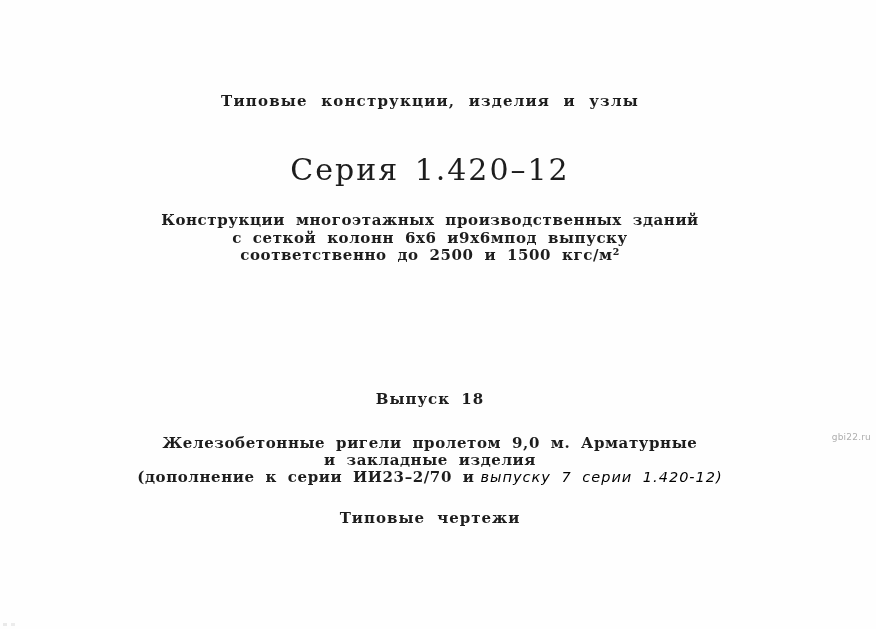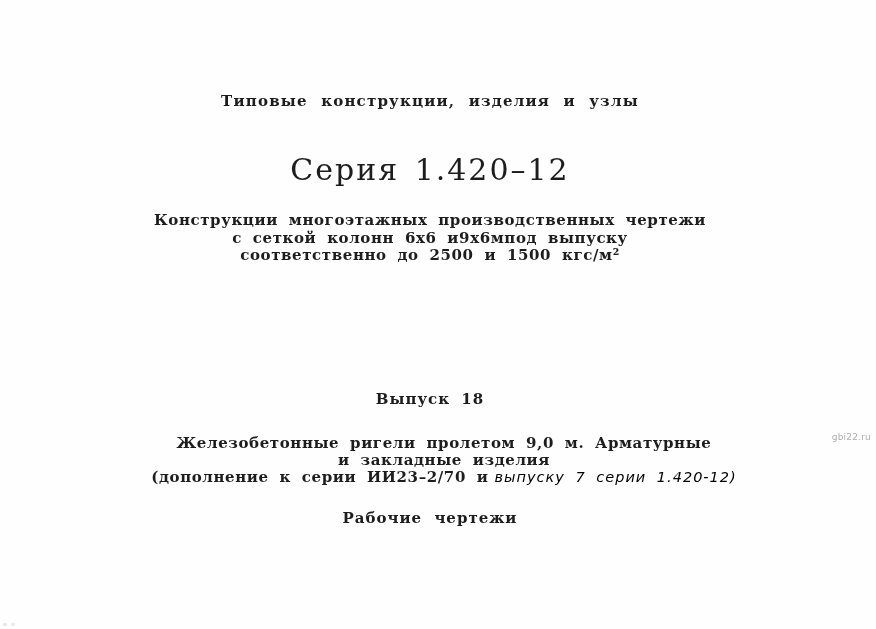--- a/index.html
+++ b/index.html
@@ -61,21 +61,20 @@
     word-spacing: 5px;
   }
 
   .subject-block {
     top: 435px;
     font-size: 15px;
     font-weight: bold;
     letter-spacing: 0.6px;
     word-spacing: 5px;
     line-height: 17px;
-    margin-left: 14px;
   }
 
   .amendment-suffix {
     font-family: "DejaVu Sans", sans-serif;
     font-style: italic;
     font-weight: 400;
     font-size: 14.5px;
     letter-spacing: 1px;
     margin-left: 6px;
     color: #000000;
@@ -112,34 +111,34 @@
 </head>
 <body>
 
 <div class="page">
 
   <div class="line-block header-line">Типовые конструкции, изделия и узлы</div>
 
   <div class="line-block series-title">Серия 1.420–12</div>
 
   <div class="line-block description-block">
-    <div>Конструкции многоэтажных производственных чертежи</div>
+    <div>Конструкции многоэтажных производственных зданий</div>
     <div>с сеткой колонн 6х6 и9х6мпод выпуску</div>
     <div>соответственно до 2500 и 1500 кгс/м²</div>
   </div>
 
   <div class="line-block issue-line">Выпуск 18</div>
 
   <div class="line-block subject-block">
     <div>Железобетонные ригели пролетом 9,0 м. Арматурные</div>
     <div>и закладные изделия</div>
     <div>
       <span>(дополнение к серии ИИ23–2/70 и</span><span class="amendment-suffix">выпуску 7  серии 1.420-12)</span>
     </div>
   </div>
 
-  <div class="line-block doc-type-line">Рабочие чертежи</div>
+  <div class="line-block doc-type-line">Типовые чертежи</div>
 
   <div class="watermark">gbi22.ru</div>
 
   <div class="scan-speck"></div>
 
 </div>
 
 </body></html>

